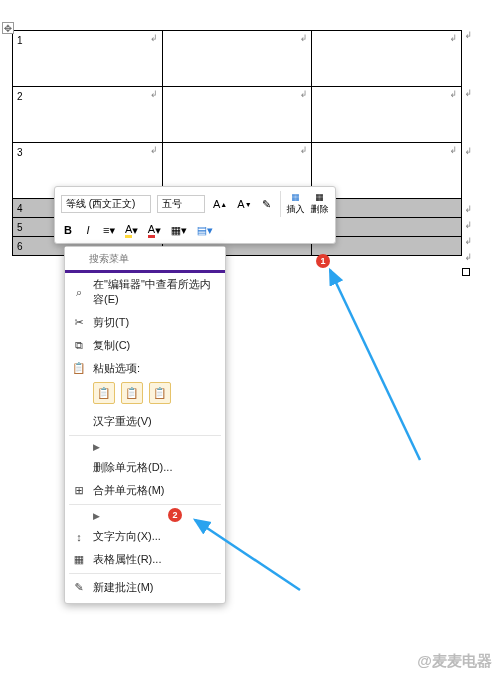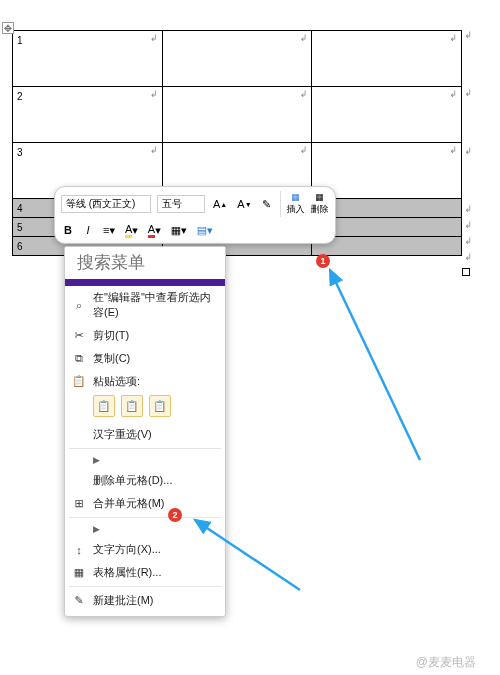--- a/index.html
+++ b/index.html
@@ -72,21 +72,21 @@
     background: #fff;
   }
 
   
   .mini-toolbar {
     position: absolute;
     left: 54px;
     top: 186px;
     background: #fff;
     border: 1px solid #ccc;
-    border-radius: 11px;
+    border-radius: 3px;
     box-shadow: 0 2px 6px rgba(0,0,0,0.25);
     padding: 4px 6px;
     display: flex;
     flex-direction: column;
     gap: 4px;
     font-size: 11px;
   }
   .mini-toolbar .row {
     display: flex;
     align-items: center;
@@ -129,24 +129,24 @@
     width: 162px;
     background: #fff;
     border: 1px solid #ccc;
     border-radius: 3px;
     box-shadow: 0 2px 8px rgba(0,0,0,0.3);
     font-size: 11px;
     padding-bottom: 4px;
   }
   .context-menu .search {
     border: none;
-    border-bottom: 7px solid #4c1d95;
-    padding: 6px 12px;
+    border-bottom: 3px solid #4c1d95;
+    padding: 6px 24px;
     width: 100%;
-    font-size: 17px;
+    font-size: 10px;
     color: #888;
     outline: none;
   }
   .menu-item {
     display: flex;
     align-items: center;
     padding: 4px 8px 4px 6px;
     gap: 6px;
     cursor: pointer;
     position: relative;
@@ -199,24 +199,25 @@
     justify-content: center;
     font-weight: bold;
   }
   .badge1 { left: 316px; top: 254px; }
   .badge2 { left: 168px; top: 508px; }
 
   .arrow-svg { position: absolute; pointer-events: none; }
 
   .watermark {
     position: absolute;
-    right: 24px;
+    right: 8px;
     bottom: 4px;
-    font-size: 12px;
+    font-size: 15px;
     color: #bbb;
+    font-weight: bold;
   }
 </style>
 </head>
 <body>
 
 <div class="page">
   <div class="move-handle">✥</div>
 
   <table class="doc">
     <tbody>

